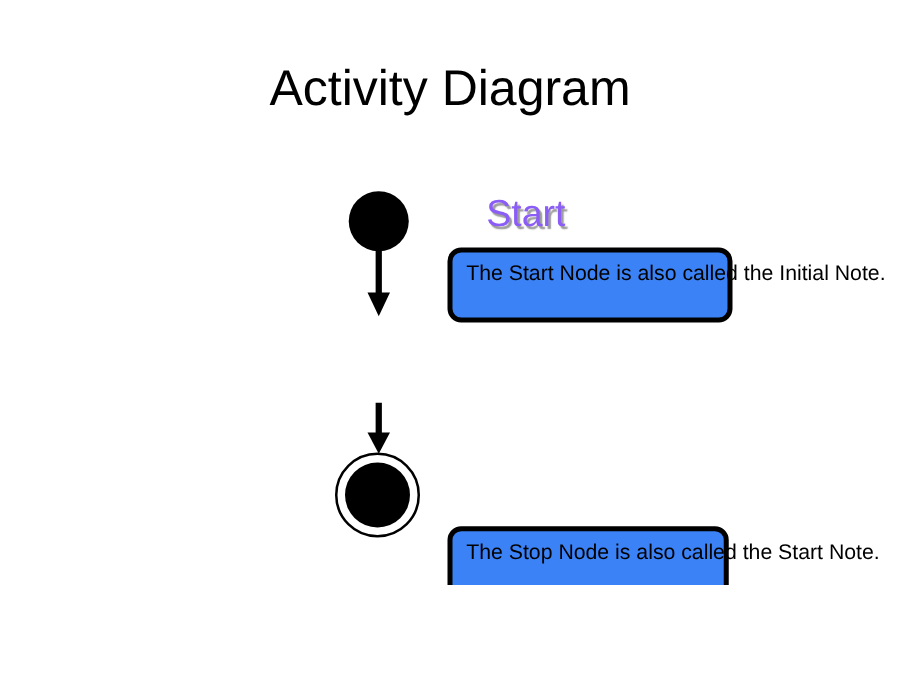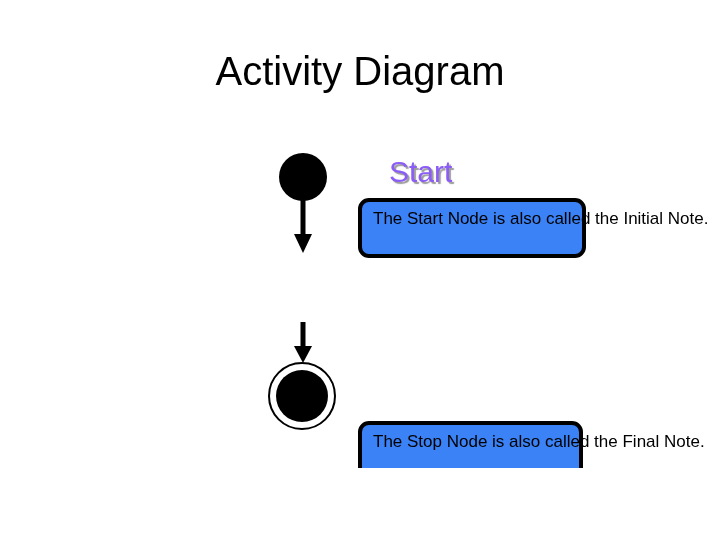--- a/index.html
+++ b/index.html
@@ -134,17 +134,17 @@
   <svg id="arrow-start-to-stop-lower" class="flow-arrow" width="30" height="42" viewBox="0 0 30 42">
     <rect x="12.5" y="0" width="5" height="26" fill="#000000"></rect>
     <polygon points="6,24 24,24 15,41" fill="#000000"></polygon>
   </svg>
 
   <div id="stop-node">
     <div id="stop-node-inner"></div>
   </div>
 
 
-  <div id="stop-note" class="note-box"><span>The Stop Node is also called the Final Note.</span></div>
+  <div id="stop-note" class="note-box"><span>The Stop Node is also called the Start Note.</span></div>
 
   <div id="page-number">33</div>
 
 </div>
 
 </body></html>

